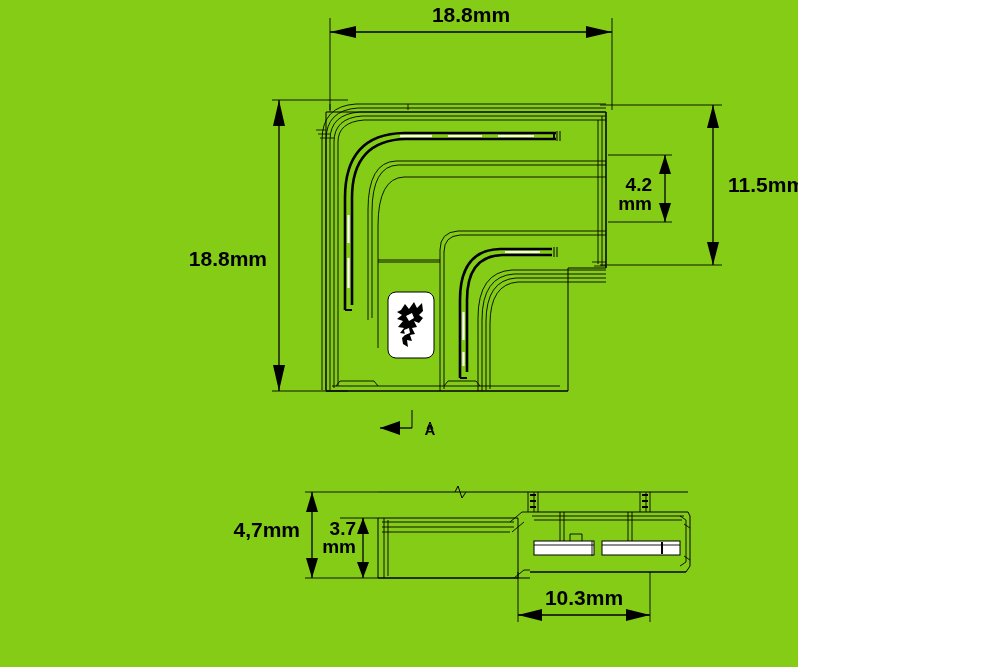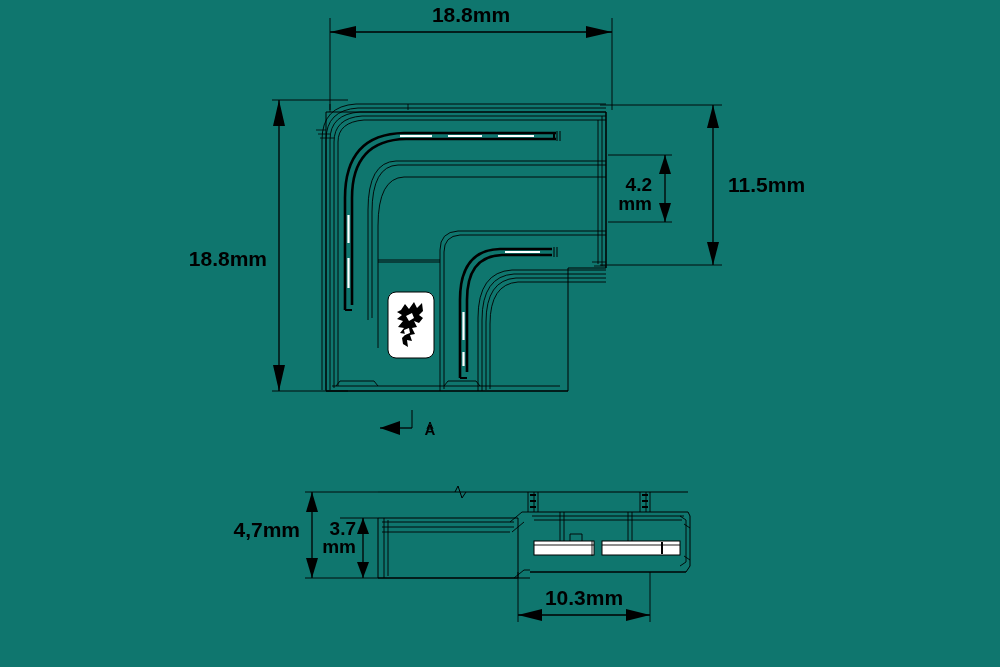--- a/index.html
+++ b/index.html
@@ -6,23 +6,23 @@
   html, body {
     margin: 0;
     padding: 0;
     background: #ffffff;
   }
   body {
     font-family: "Liberation Sans", sans-serif;
   }
   #sheet {
     position: relative;
-    width: 1000px;
+    width: 798px;
     height: 667px;
-    background: #0f766e;
+    background: #84cc16;
     overflow: hidden;
   }
   #sheet svg {
     position: absolute;
     top: 0;
     left: 0;
     width: 1000px;
     height: 667px;
     display: block;
   }

